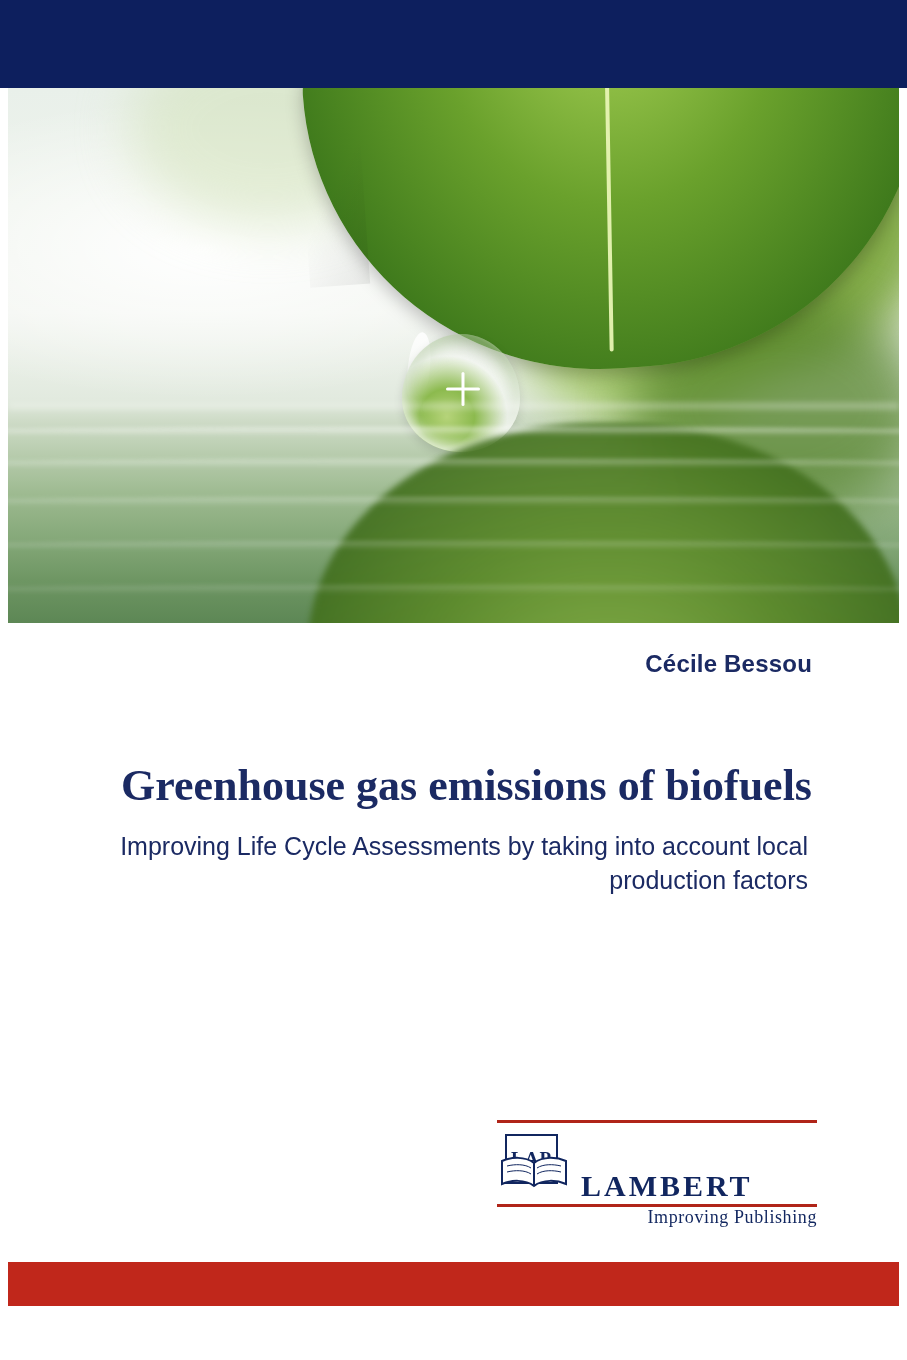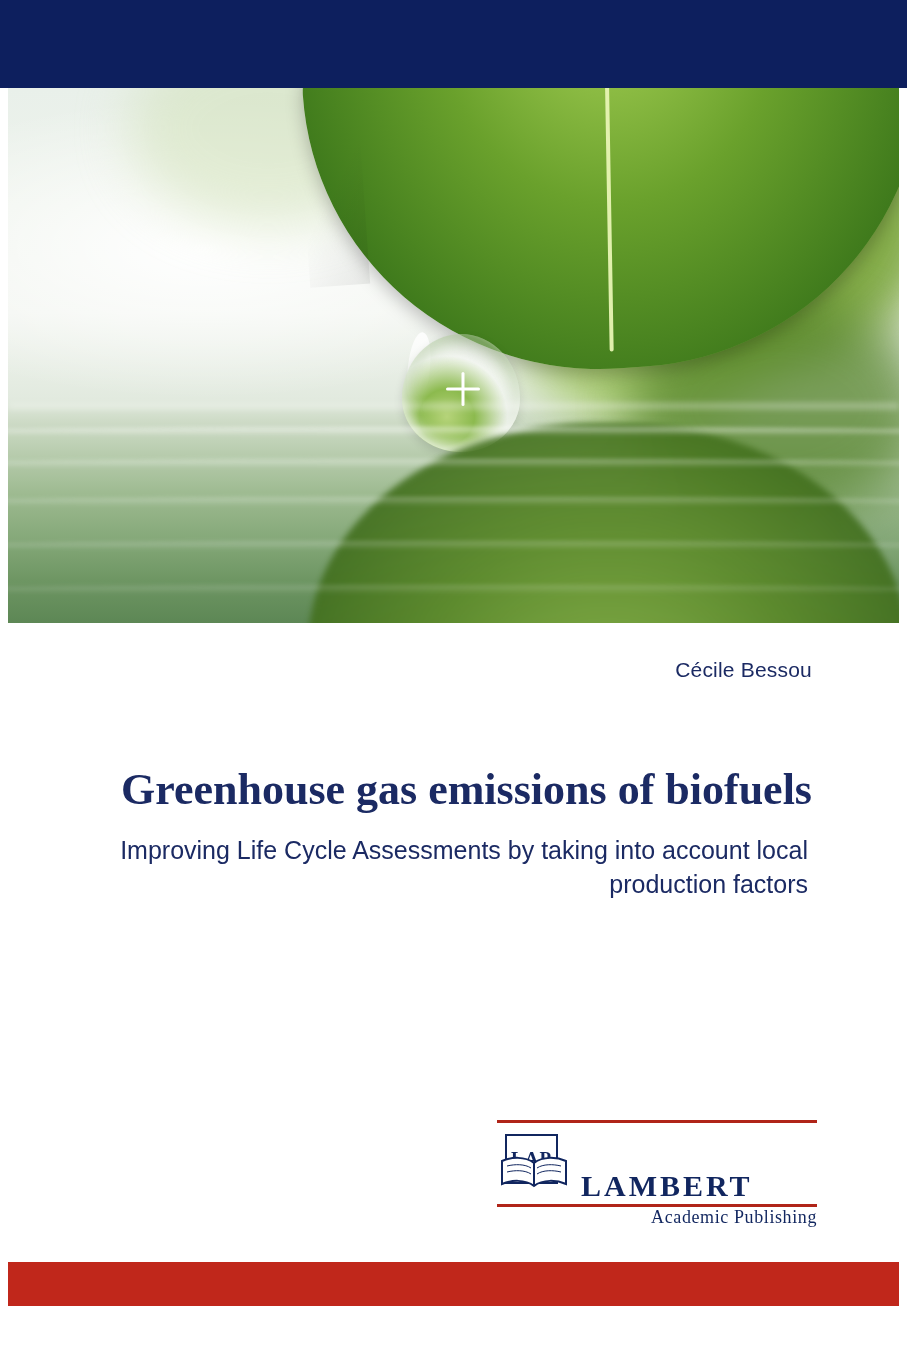--- a/index.html
+++ b/index.html
@@ -177,25 +177,25 @@
 
   
   .text-block {
     position: absolute;
     left: 52px;
     top: 650px;
     width: 760px;
     text-align: right;
   }
   .author {
-    font-size: 21px;
-    font-weight: normal;
+    font-size: 24px;
+    font-weight: bold;
     color: #1b2a63;
     letter-spacing: .2px;
-    margin: 8px 0 82px 0;
+    margin: 0 0 82px 0;
   }
   .title {
     font-size: 44px;
     line-height: 1.18;
     font-weight: bold;
     color: #1b2a63;
     margin: 0 0 18px 0;
     font-family: Liberation Serif, serif;
   }
   .subtitle {
@@ -333,17 +333,17 @@
             <path d="M8 18 C16 16 26 16 32 20" stroke="#11265f" stroke-width="1" fill="none"></path>
             <path d="M38 20 C44 16 54 16 62 18" stroke="#11265f" stroke-width="1" fill="none"></path>
           </svg>
         </span>
       </div>
       <div class="pub-text">
         <div class="pub-name">LAMBERT</div>
       </div>
     </div>
     <div class="pub-rule"></div>
-    <div class="pub-sub">Academic Publishing</div>
+    <div class="pub-sub">Improving Publishing</div>
   </div>
 
   <div class="bottom-band"></div>
 </div>
 
 </body></html>

